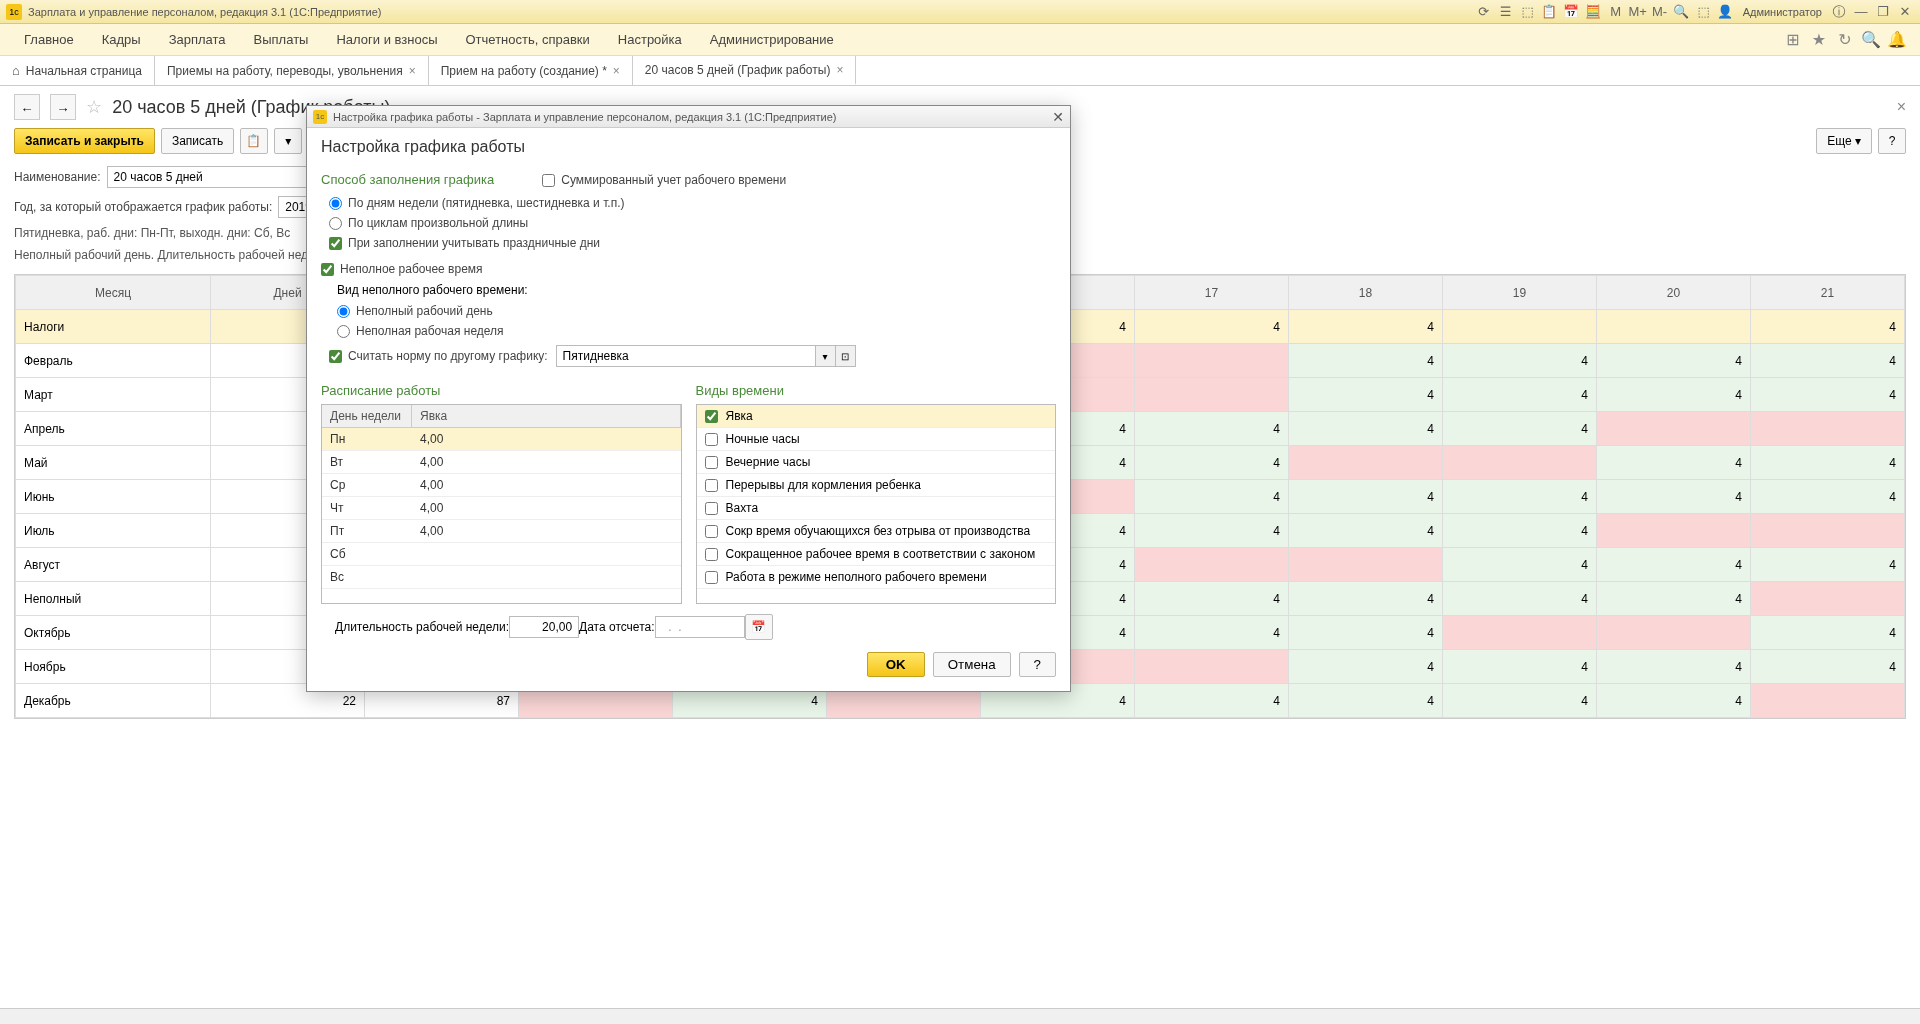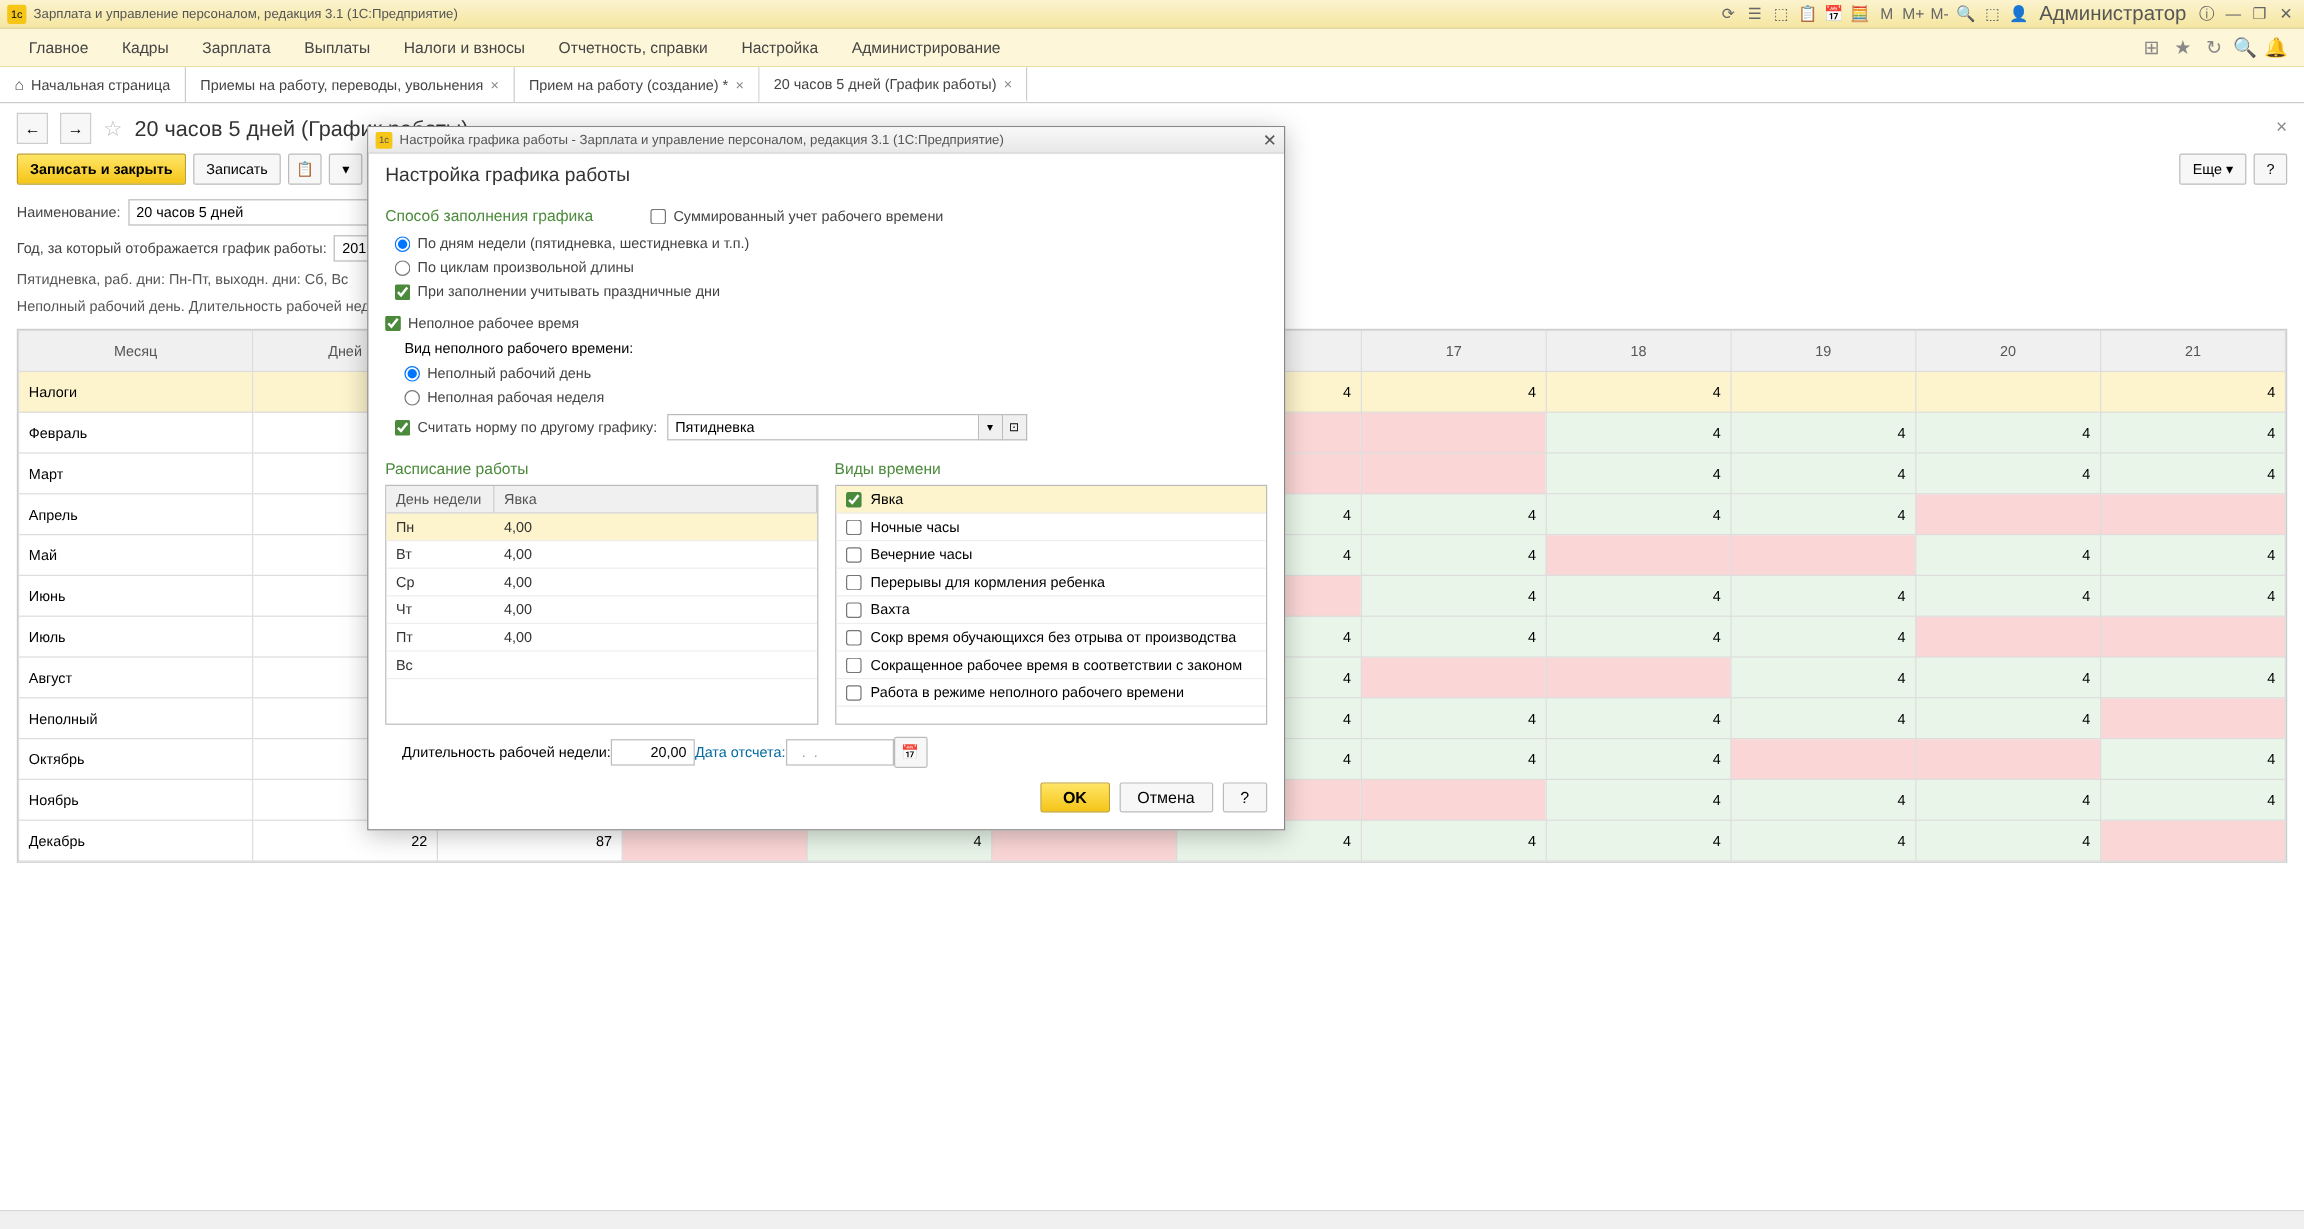--- a/index.html
+++ b/index.html
@@ -4,21 +4,21 @@
 <style>
 * { box-sizing: border-box; margin: 0; padding: 0; }
 body { font-family: Arial, sans-serif; font-size: 12px; background: #fff; overflow: hidden; }
 
 
 .titlebar { height: 24px; background: linear-gradient(#fcf3cf, #f5e6a0); display: flex; align-items: center; padding: 0 6px; border-bottom: 1px solid #d4c978; }
 .titlebar .logo { width: 16px; height: 16px; background: #f5c518; border-radius: 2px; margin-right: 6px; font-size: 9px; text-align: center; line-height: 16px; }
 .titlebar .title { flex: 1; color: #555; font-size: 11px; }
 .titlebar .tb-icons { display: flex; gap: 4px; align-items: center; }
 .titlebar .tb-icon { width: 18px; height: 18px; display: flex; align-items: center; justify-content: center; color: #666; font-size: 13px; cursor: pointer; }
-.titlebar .admin { color: #555; font-size: 17px; margin: 4px 4px; }
+.titlebar .admin { color: #555; font-size: 11px; margin: 4px 4px; }
 
 
 .mainmenu { height: 32px; background: #fdf6d9; display: flex; align-items: center; padding: 0 10px; border-bottom: 1px solid #e8dfa8; }
 .mainmenu .menu-item { padding: 6px 14px; color: #444; cursor: pointer; font-size: 13px; }
 .mainmenu .spacer { flex: 1; }
 .mainmenu .right-icon { width: 26px; height: 26px; display: flex; align-items: center; justify-content: center; color: #888; font-size: 16px; cursor: pointer; }
 
 
 .tabbar { height: 30px; background: #fff; display: flex; align-items: stretch; border-bottom: 1px solid #ccc; }
 .tab { display: flex; align-items: center; padding: 0 12px; border-right: 1px solid #ccc; font-size: 12px; color: #444; cursor: pointer; gap: 6px; }
@@ -458,20 +458,24 @@
                 </div>
                 <div class="grid-row ">
                   <div class="c1">Чт</div>
                   <div class="c2">4,00</div>
                 </div>
                 <div class="grid-row ">
                   <div class="c1">Пт</div>
                   <div class="c2">4,00</div>
                 </div>
                 <div class="grid-row ">
+                  <div class="c1">Сб</div>
+                  <div class="c2"></div>
+                </div>
+                <div class="grid-row ">
                   <div class="c1">Вс</div>
                   <div class="c2"></div>
                 </div>
               </div>
           </div>
         </div>
         <div class="col">
           <div class="section-title">Виды времени</div>
           <div class="grid-box">
             <div id="types-body">
@@ -508,21 +512,21 @@
                   <span>Работа в режиме неполного рабочего времени</span>
                 </label>
               </div>
           </div>
         </div>
       </div>
 
       <div class="modal-footer-row">
         <span>Длительность рабочей недели:</span>
         <input class="text-input" style="width: 70px; text-align: right;" value="20,00">
-        <span style="color:#0369a1">Дата отсчета:</span>
+        <span style="color:#000000">Дата отсчета:</span>
         <input class="text-input" style="width: 90px; color: rgb(153, 153, 153);" value="  .  .    ">
         <button class="btn plain small">📅</button>
       </div>
 
       <div class="modal-buttons">
         <button class="btn-ok">OK</button>
         <button class="btn-cancel">Отмена</button>
         <button class="btn-help">?</button>
       </div>
     </div>

